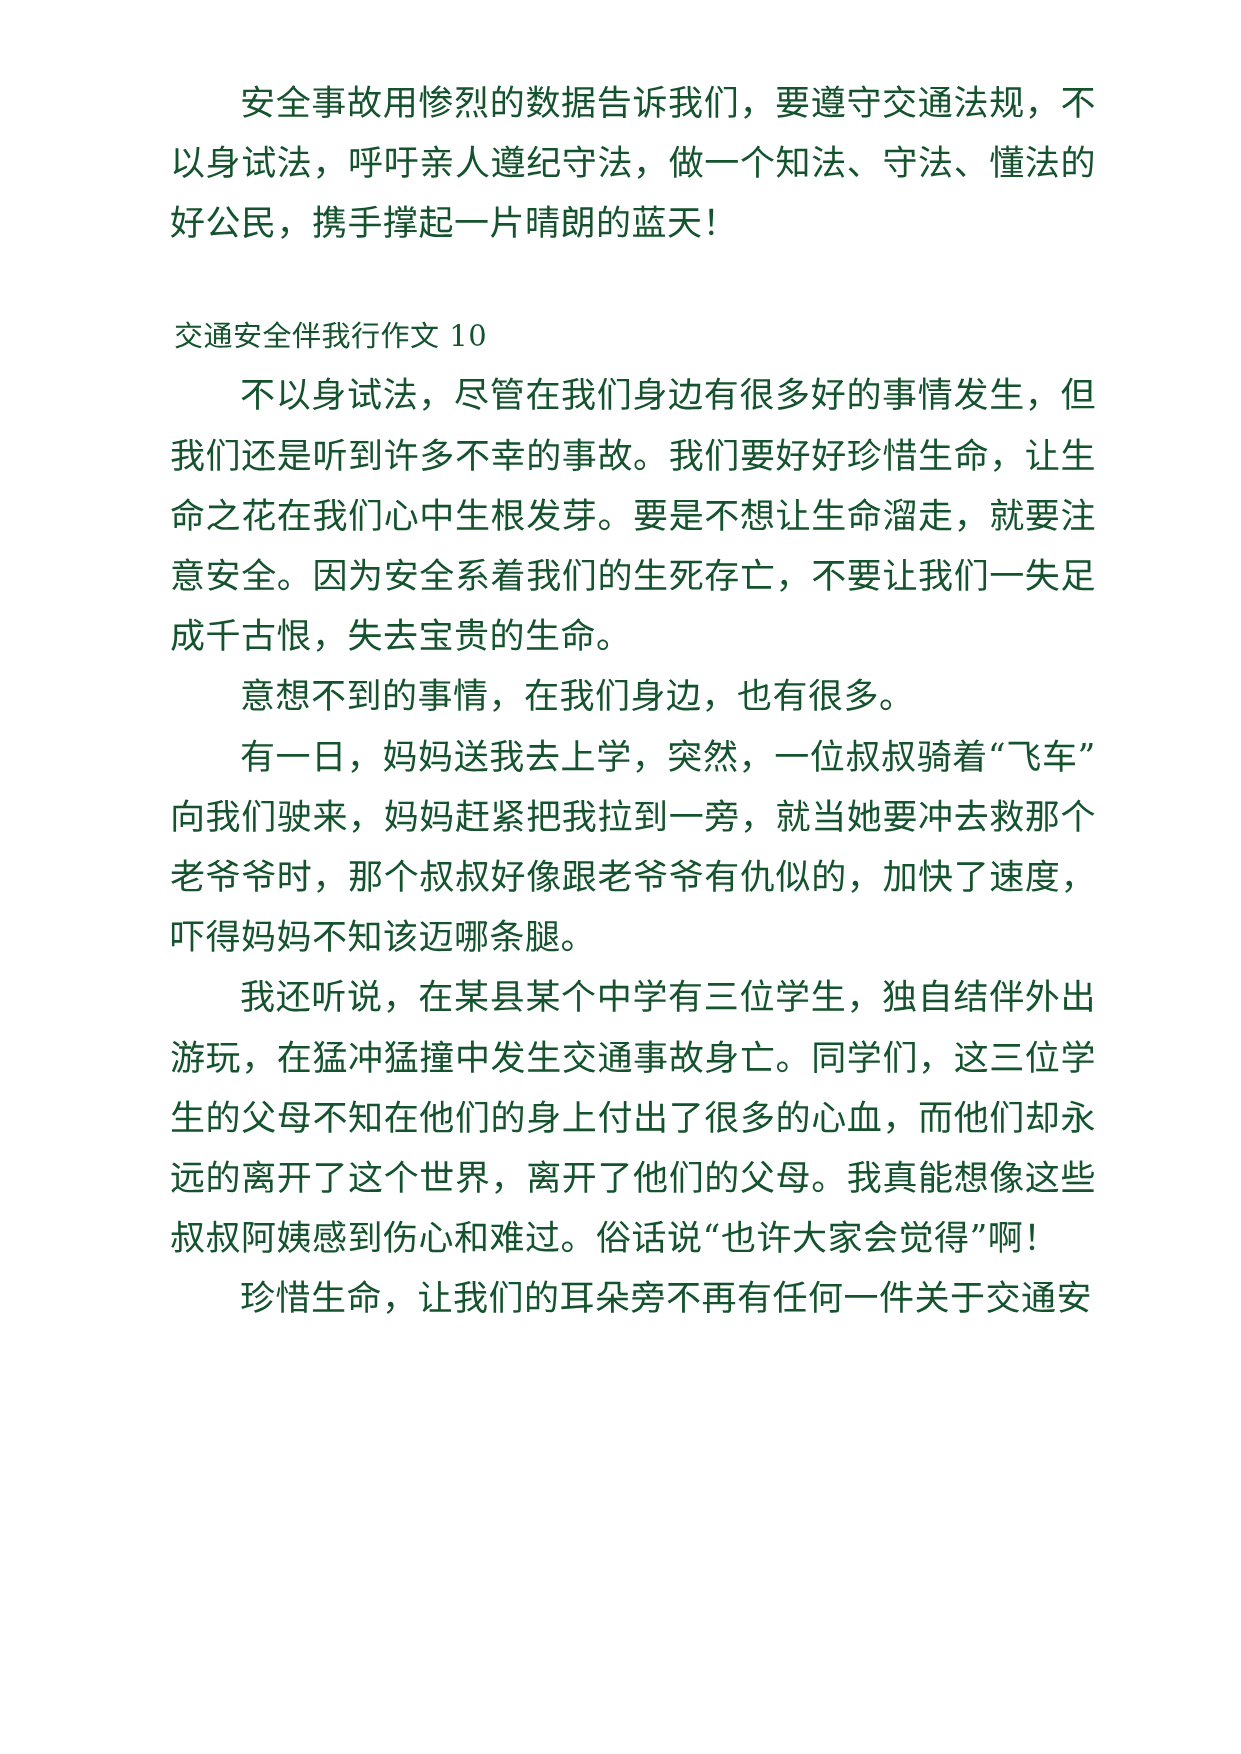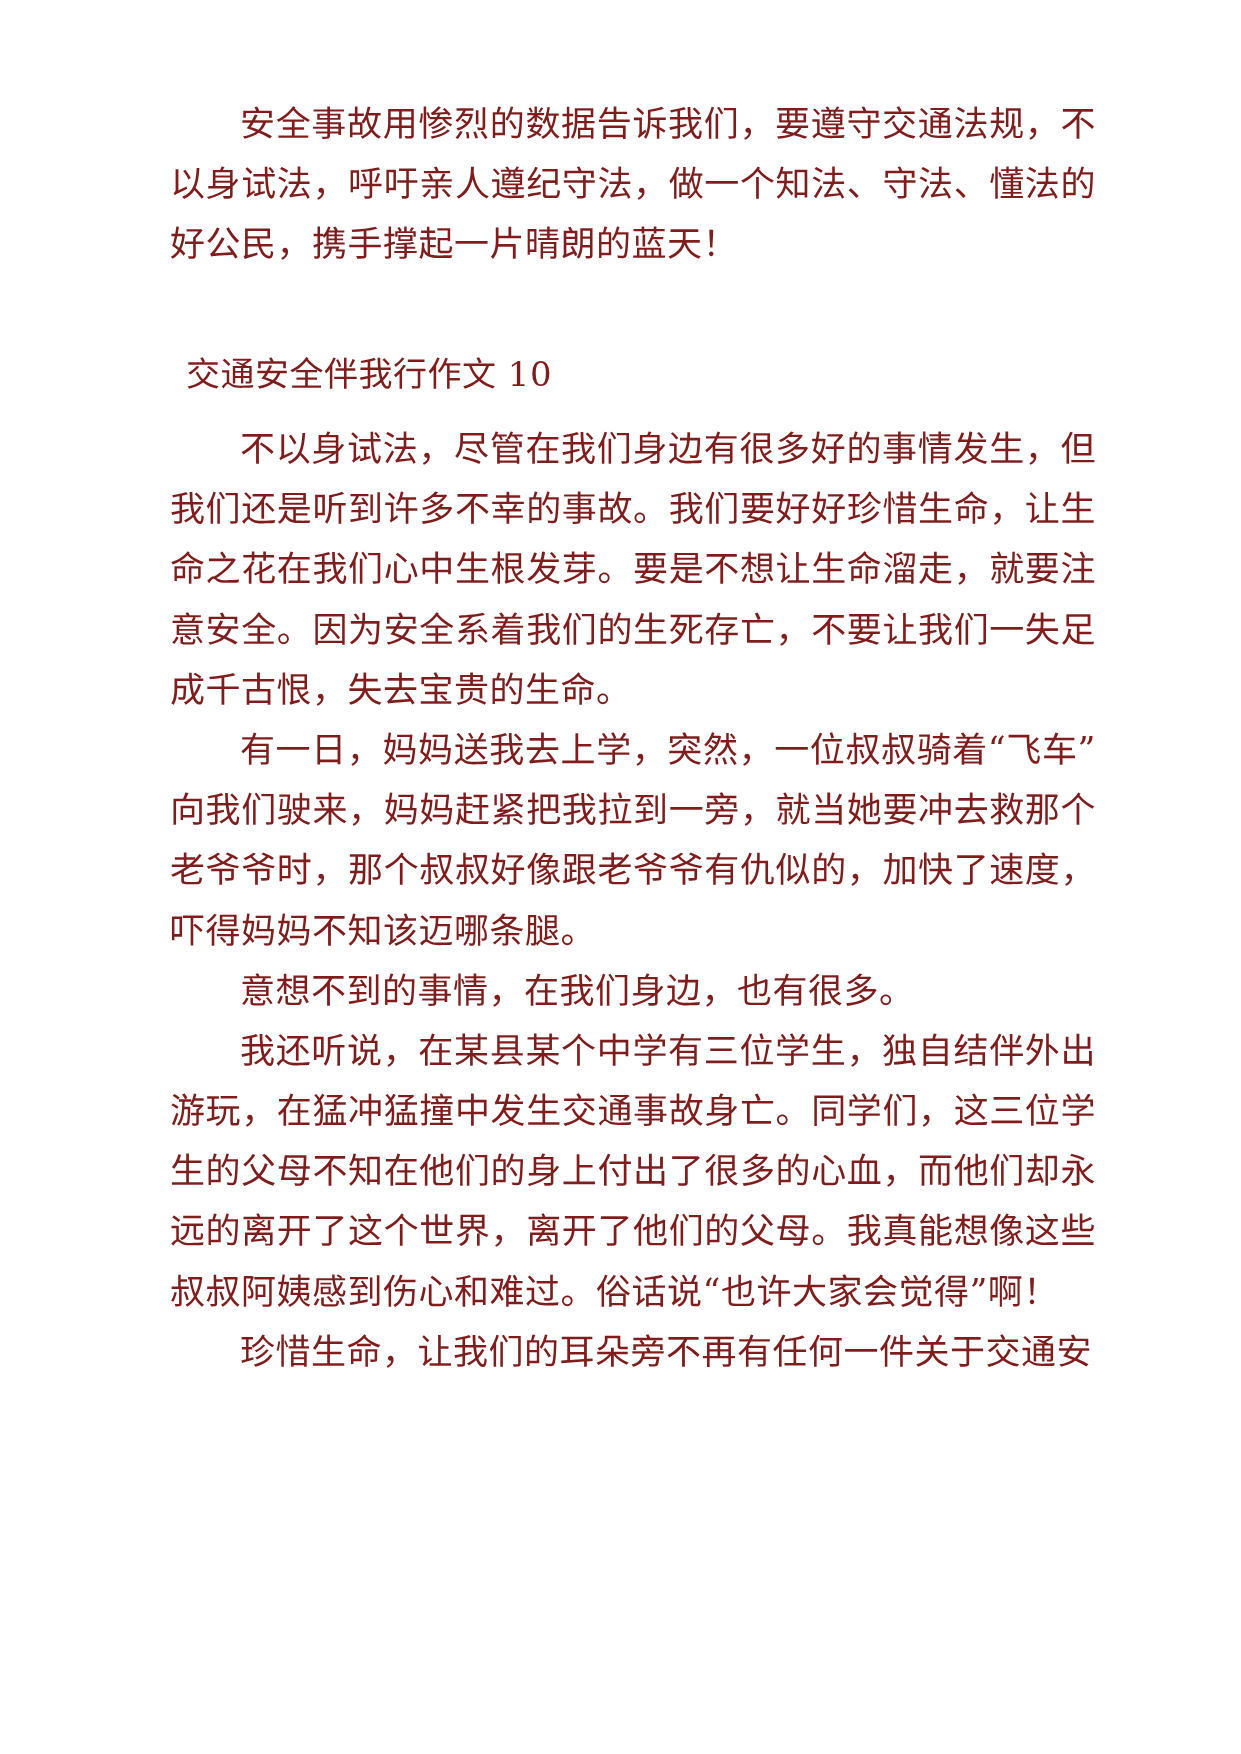--- a/index.html
+++ b/index.html
@@ -8,54 +8,54 @@
     padding: 0;
     background: #ffffff;
   }
   .page {
     position: relative;
     width: 1241px;
     height: 1754px;
     margin: 0 auto;
     background: #ffffff;
     box-sizing: border-box;
-    padding: 94px 145px 80px 170px;
+    padding: 73px 145px 80px 170px;
     font-family: "DejaVu Serif", "Liberation Serif", serif;
-    color: #7f1d1d;
+    color: #14532d;
     overflow: hidden;
   }
   .doc-body {
     font-size: 35px;
     line-height: 1.72;
     letter-spacing: 0.5px;
     text-align: justify;
     text-justify: inter-ideograph;
   }
   p.para {
     margin: 0;
     text-indent: 2em;
     white-space: normal;
   }
   p.heading {
-    margin: 16px;
+    margin: 4px;
     text-indent: 0;
-    font-size: 34px;
+    font-size: 29px;
     line-height: 1.72;
   }
   .spacer-block {
     height: 54px;
   }
 </style>
 </head>
 <body>
 
 <div class="page">
   <div class="doc-body" id="doc-body">
       <p class="para">安全事故用惨烈的数据告诉我们，要遵守交通法规，不以身试法，呼吁亲人遵纪守法，做一个知法、守法、懂法的好公民，携手撑起一片晴朗的蓝天！</p>
       <div class="spacer-block"></div>
       <p class="heading">交通安全伴我行作文 10</p>
       <p class="para">不以身试法，尽管在我们身边有很多好的事情发生，但我们还是听到许多不幸的事故。我们要好好珍惜生命，让生命之花在我们心中生根发芽。要是不想让生命溜走，就要注意安全。因为安全系着我们的生死存亡，不要让我们一失足成千古恨，失去宝贵的生命。</p>
+      <p class="para">意想不到的事情，在我们身边，也有很多。</p>
       <p class="para">有一日，妈妈送我去上学，突然，一位叔叔骑着“飞车”向我们驶来，妈妈赶紧把我拉到一旁，就当她要冲去救那个老爷爷时，那个叔叔好像跟老爷爷有仇似的，加快了速度，吓得妈妈不知该迈哪条腿。</p>
-      <p class="para">意想不到的事情，在我们身边，也有很多。</p>
       <p class="para">我还听说，在某县某个中学有三位学生，独自结伴外出游玩，在猛冲猛撞中发生交通事故身亡。同学们，这三位学生的父母不知在他们的身上付出了很多的心血，而他们却永远的离开了这个世界，离开了他们的父母。我真能想像这些叔叔阿姨感到伤心和难过。俗话说“也许大家会觉得”啊！</p>
       <p class="para">珍惜生命，让我们的耳朵旁不再有任何一件关于交通安</p>
     </div>
 </div>
 
 </body></html>

